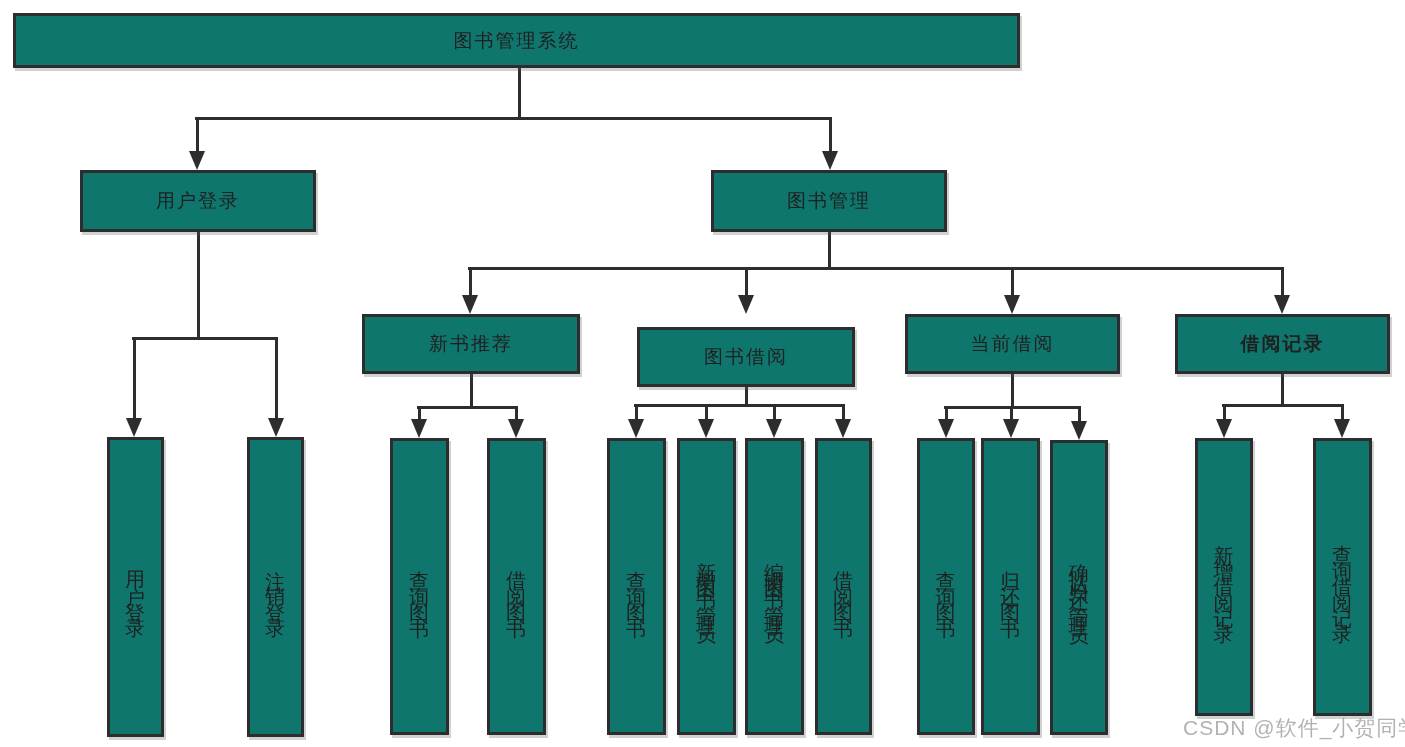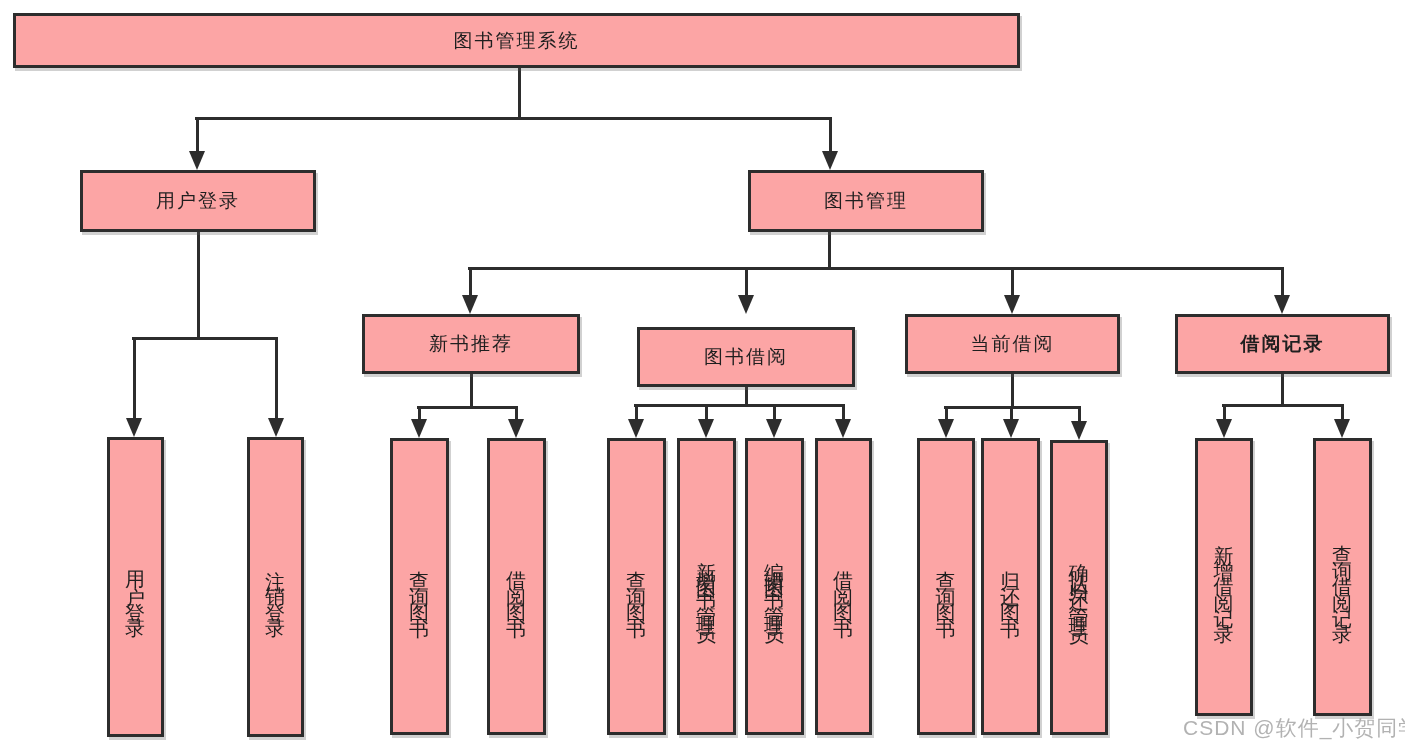--- a/index.html
+++ b/index.html
@@ -11,21 +11,21 @@
   #canvas {
     position: relative;
     width: 1405px;
     height: 747px;
     background: #ffffff;
     overflow: hidden;
   }
   .node {
     position: absolute;
     box-sizing: border-box;
-    background: #fca5a5;
+    background: #0f766e;
     border: 3px solid #2d2d2d;
     box-shadow: 2px 3px 0 rgba(90,90,90,0.28);
     display: flex;
     align-items: center;
     justify-content: center;
     z-index: 3;
   }
   .node .label-h {
     font-size: 19px;
     color: #1f1f1f;
@@ -118,21 +118,21 @@
     <div class="cline" style="left: 1223px; top: 404px; width: 3px; height: 20px;"></div>
     <div class="arrowhead" style="left: 1216px; top: 419px;"></div>
     <div class="cline" style="left: 1341px; top: 404px; width: 3px; height: 20px;"></div>
     <div class="arrowhead" style="left: 1334px; top: 419px;"></div>
     <div class="node" style="left: 13px; top: 13px; width: 1007px; height: 55px;">
       <span class="label-h">图书管理系统</span>
     </div>
     <div class="node" style="left: 80px; top: 170px; width: 236px; height: 62px;">
       <span class="label-h">用户登录</span>
     </div>
-    <div class="node" style="left: 748px; top: 170px; width: 236px; height: 62px;">
+    <div class="node" style="left: 711px; top: 170px; width: 236px; height: 62px;">
       <span class="label-h">图书管理</span>
     </div>
     <div class="node" style="left: 362px; top: 314px; width: 218px; height: 60px;">
       <span class="label-h">新书推荐</span>
     </div>
     <div class="node" style="left: 637px; top: 314px; width: 218px; height: 60px; margin-top: 13px;">
       <span class="label-h">图书借阅</span>
     </div>
     <div class="node" style="left: 905px; top: 314px; width: 215px; height: 60px;">
       <span class="label-h">当前借阅</span>

